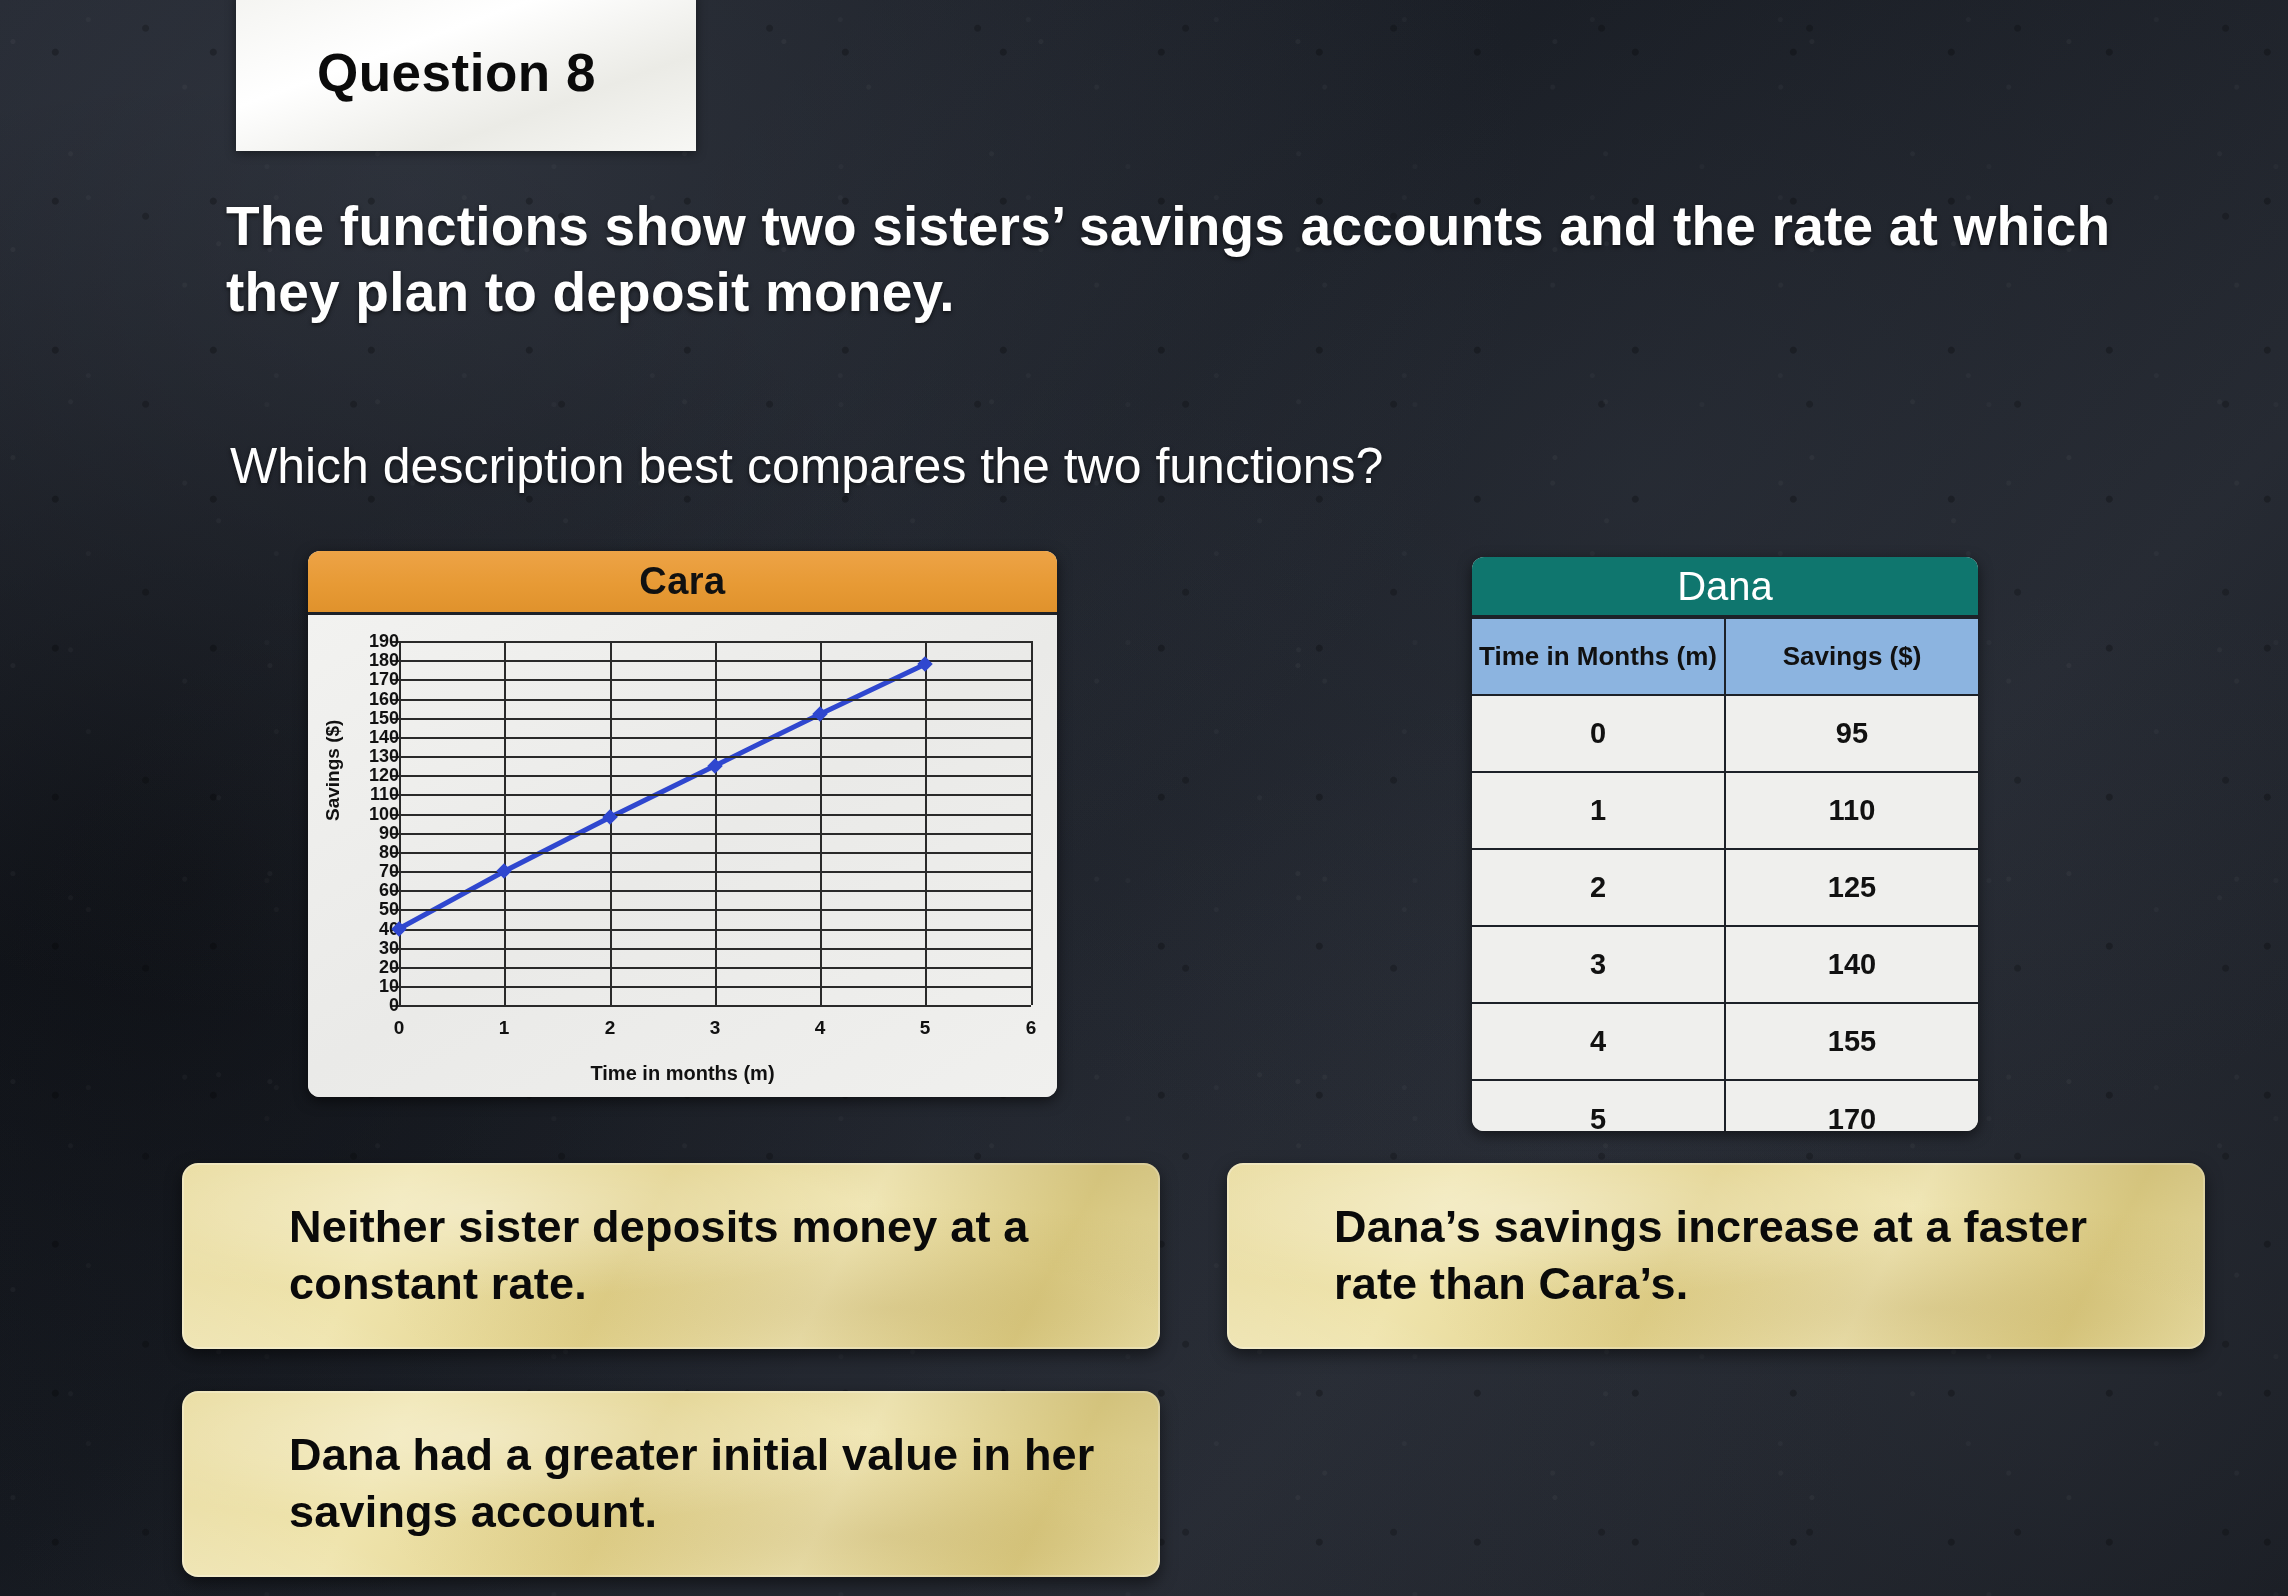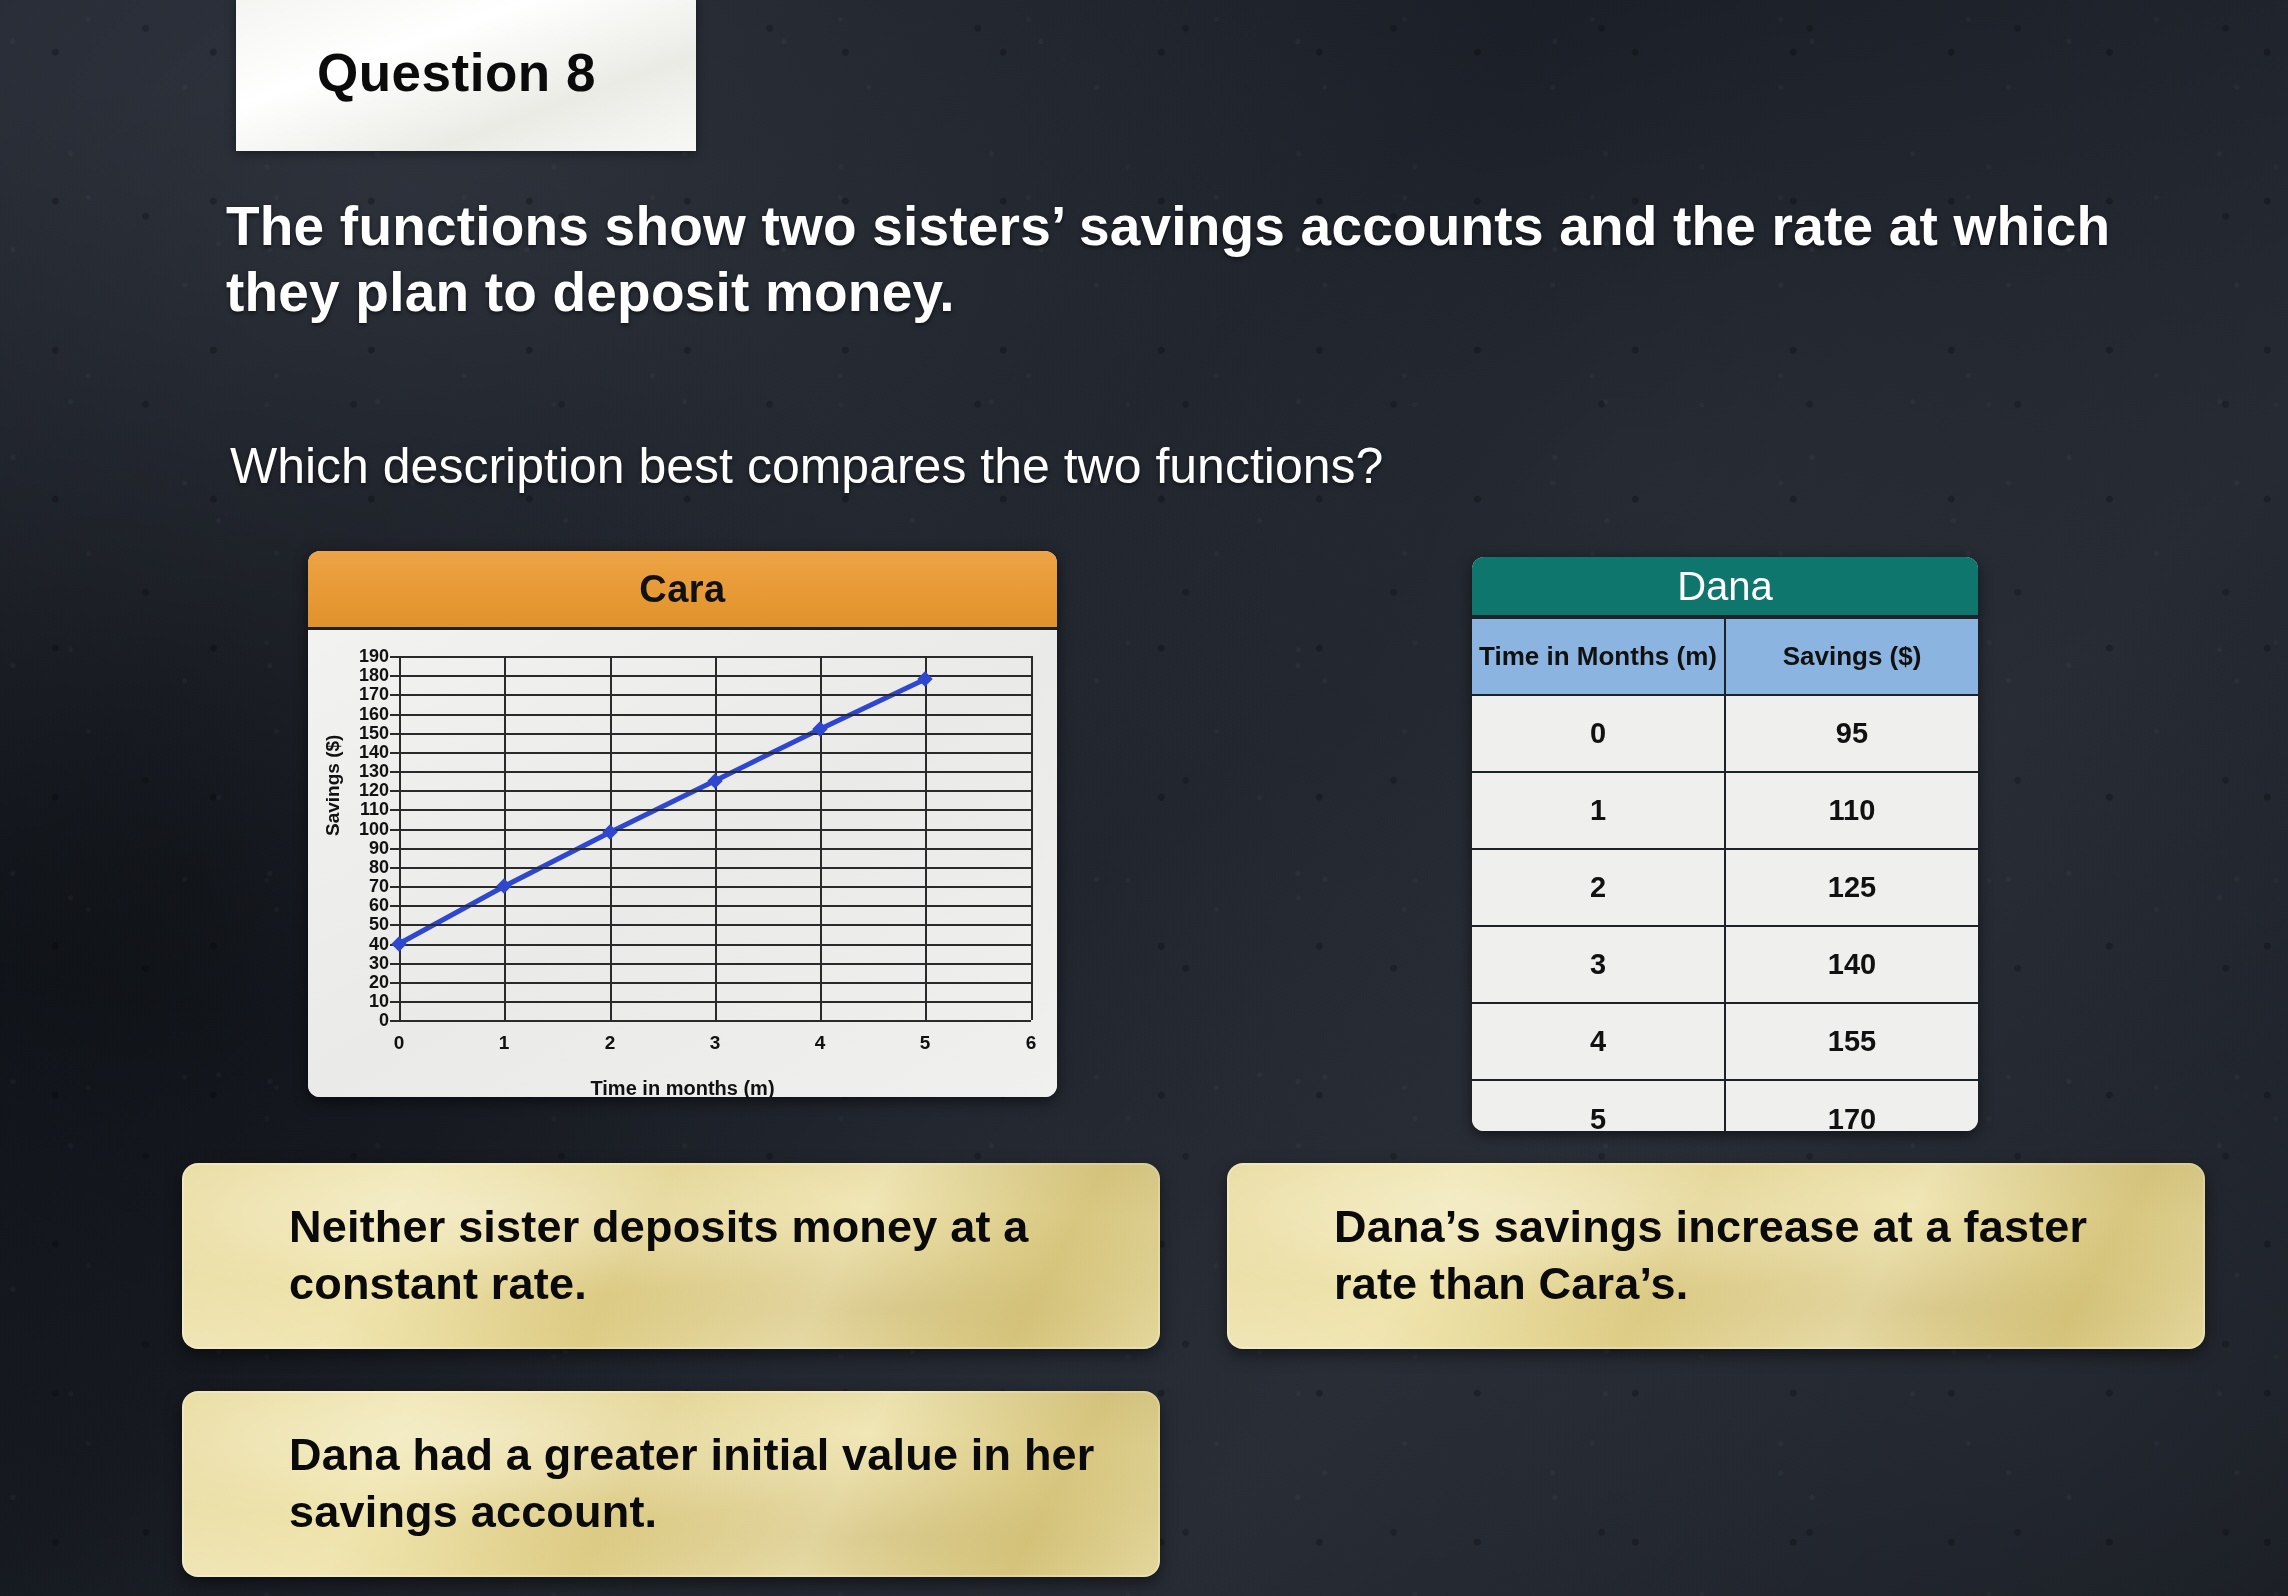--- a/index.html
+++ b/index.html
@@ -84,21 +84,21 @@
   #cara-card {
     position: absolute;
     left: 308px; top: 551px;
     width: 749px; height: 546px;
     border-radius: 12px;
     overflow: hidden;
     box-shadow: 0 4px 14px rgba(0,0,0,0.55);
     background: #efefed;
   }
   #cara-header {
-    height: 79px;
+    height: 64px;
     background: linear-gradient(180deg, #eda346 0%, #e79a35 55%, #e0922c 100%);
     display: flex; align-items: center; justify-content: center;
     border-bottom: 3px solid #1d2128;
   }
   #cara-header .t {
     font-size: 38px; font-weight: bold; color: #111;
     letter-spacing: 0.5px;
   }
   #cara-body {
     position: relative;
@@ -124,21 +124,20 @@
   #plot {
     position: absolute;
     left: 91px; top: 26px;
     width: 632px; height: 364px;
   }
   .grid-h { position: absolute; left: 0; width: 100%; height: 0; border-top: 2px solid #2a2a2a; }
   .grid-v { position: absolute; top: 0; height: 100%; width: 0; border-left: 2px solid #2a2a2a; }
   .ytick-lbl {
     position: absolute;
     right: 100%;
-    margin-right: 10px;
     font-size: 18px; font-weight: bold; color: #111;
     transform: translateY(-50%);
     white-space: nowrap;
   }
   .ytick-mark {
     position: absolute; left: -9px; width: 9px; height: 0;
     border-top: 2px solid #2a2a2a;
   }
   .xtick-lbl {
     position: absolute;

